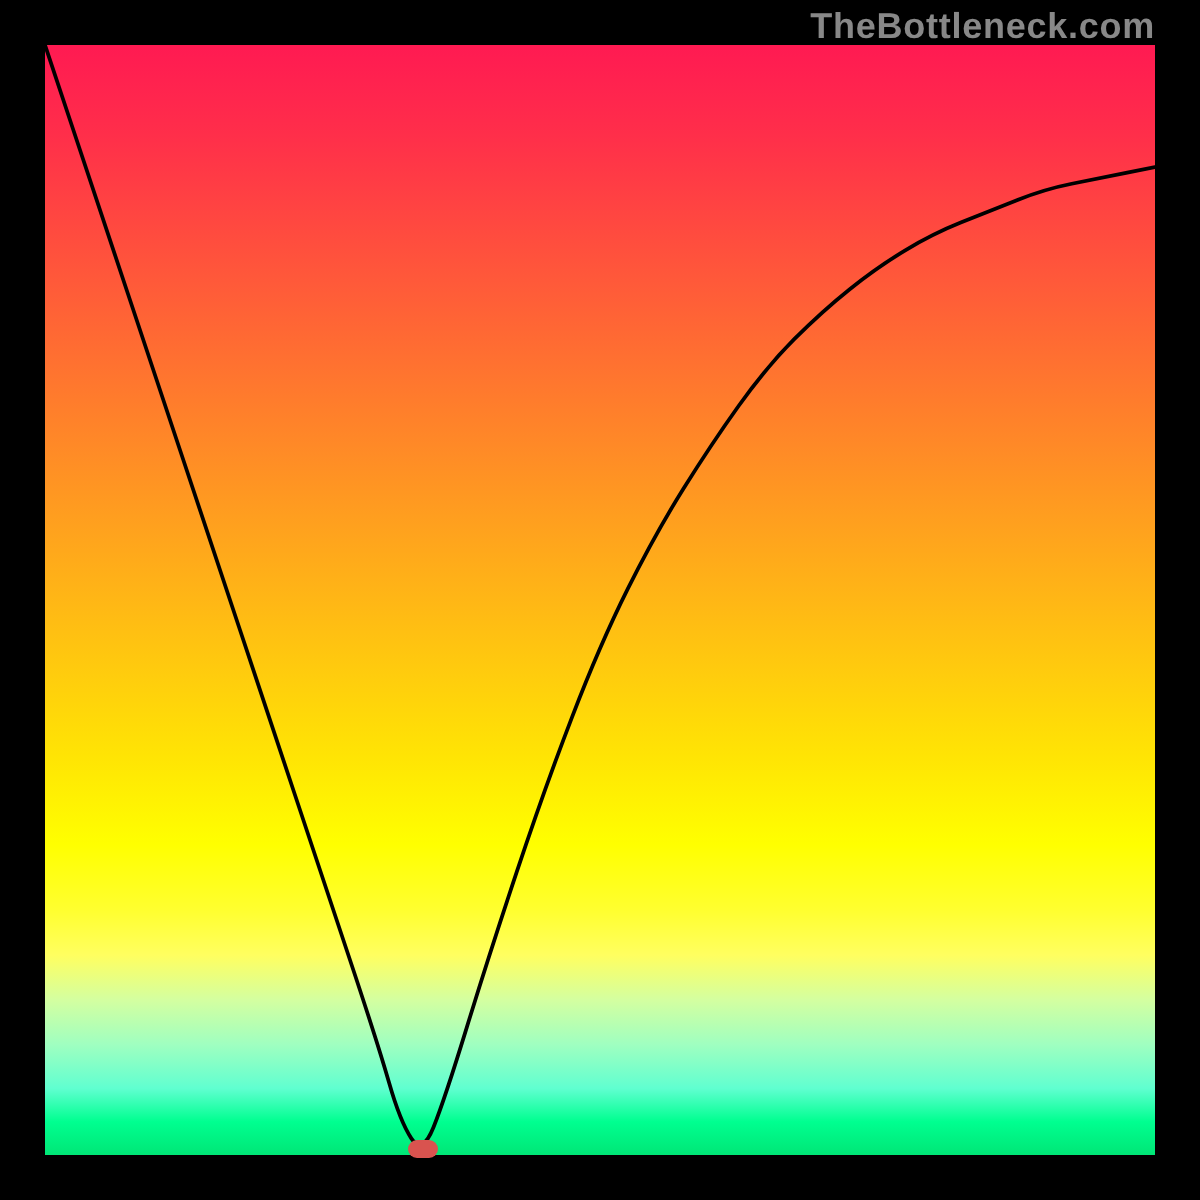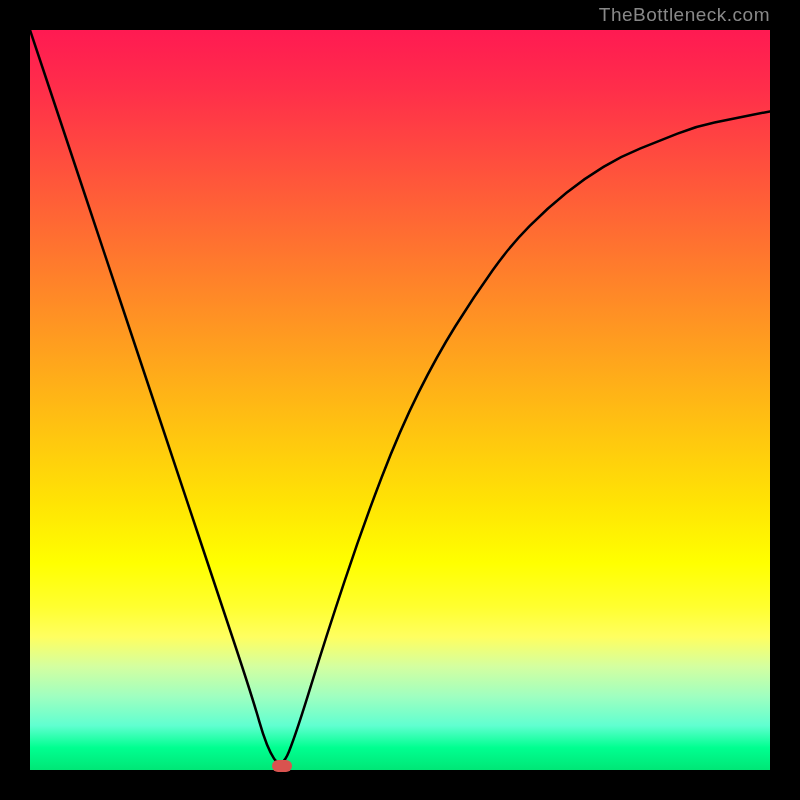--- a/index.html
+++ b/index.html
@@ -36,22 +36,22 @@
       #00ff90 97%,
       #00e676 100%
     );
   }
   .watermark {
     position: absolute;
     top: 4px;
     right: 30px;
     color: #888;
     font-family: Arial, sans-serif;
-    font-size: 19px;
-    font-weight: 400;
+    font-size: 24px;
+    font-weight: 700;
     letter-spacing: 0.5px;
   }
   .curve-layer {
     position: absolute;
     left: 0;
     top: 0;
     width: 740px;
     height: 740px;
     pointer-events: none;
   }

